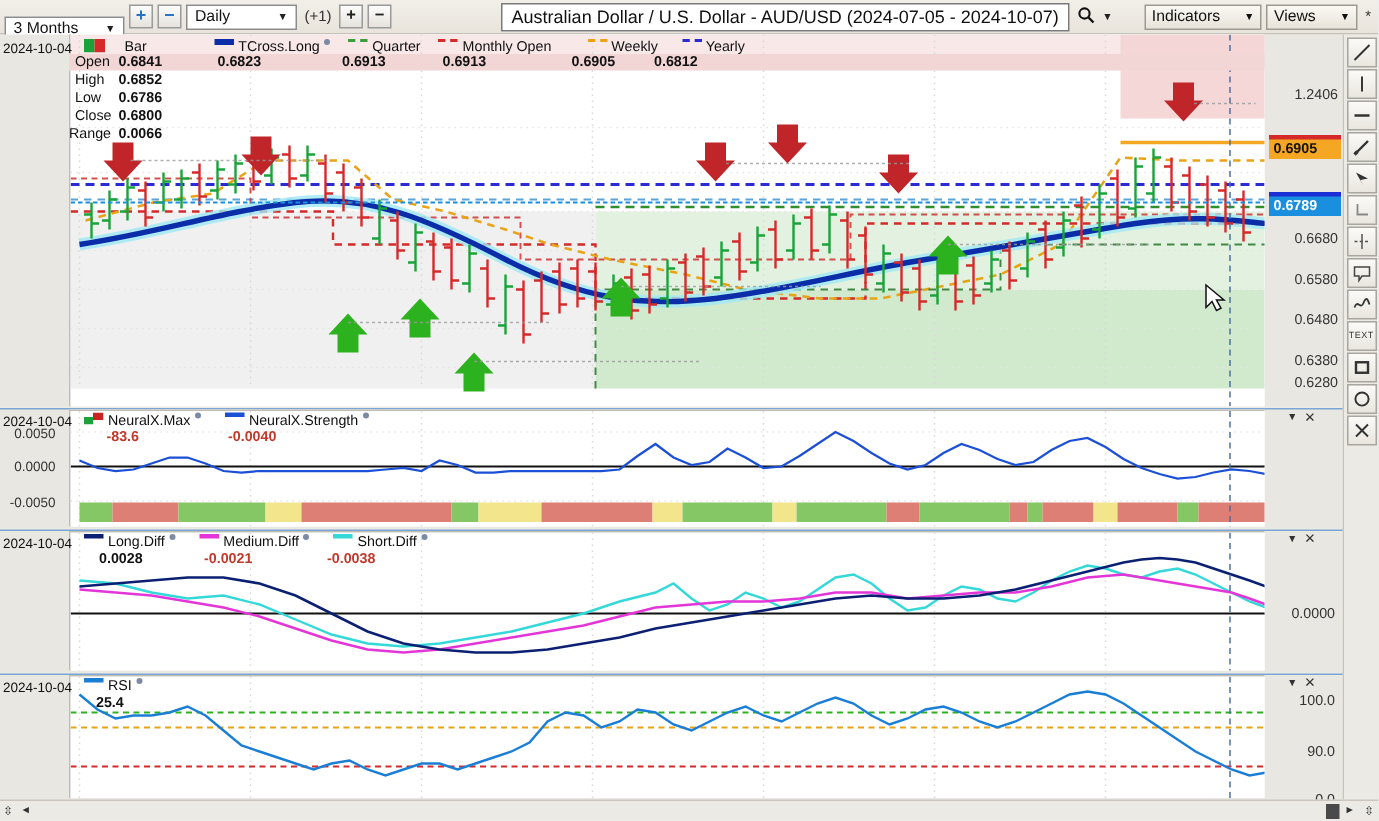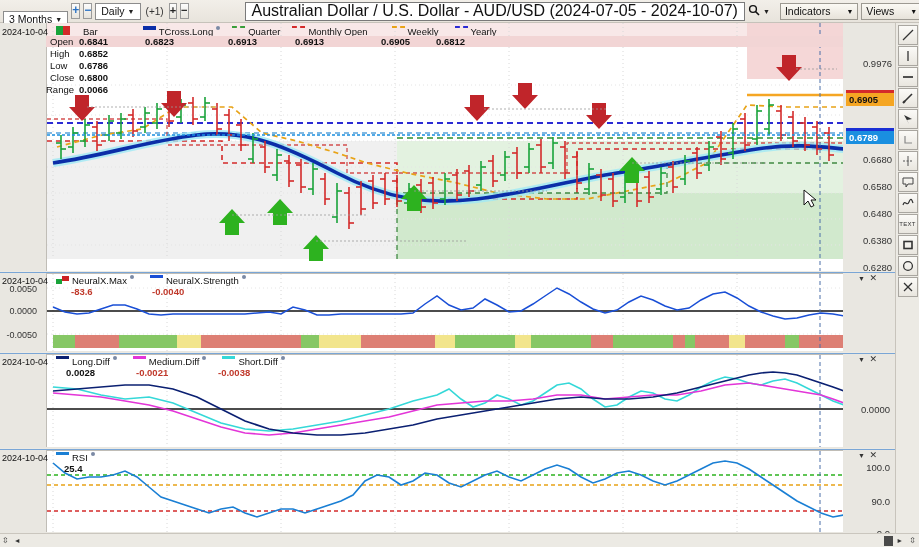--- a/index.html
+++ b/index.html
@@ -32,22 +32,22 @@
   .sqbtn {
     width: 16px; height: 16px; border: 1px solid #9a9a9a;
     background: linear-gradient(#fcfcfc,#e6e3dc);
     font-size: 12px; line-height: 13px; text-align: center;
     color: #2a72c4; font-weight: bold; cursor: default;
   }
   .sqbtn.dark { color: #222; font-size: 11px; }
   .plusone { font-size: 10px; color: #333; padding: 0 2px; }
   .symbolbox {
     height: 19px; border: 1px solid #7a7a7a; background: #fff;
-    font-size: 16px; color: #111; display: flex; align-items: center;
-    padding: 0 6px; margin-left: 53px; white-space: nowrap;
+    font-size: 12px; color: #111; display: flex; align-items: center;
+    padding: 0 6px; margin-left: 70px; white-space: nowrap;
   }
   .searchico { width: 16px; text-align: center; font-size: 11px; color: #222; }
   .tinyarrow { font-size: 7px; color: #222; padding-right: 4px;}
   .spacer { flex: 1; }
   .tbtn {
     height: 17px; border: 1px solid #9d9a92;
     background: linear-gradient(#fbf9f4,#e7e3da);
     font-size: 10.5px; color: #111; display: flex; align-items: center;
     padding: 0 4px; gap: 16px;
   }
@@ -575,26 +575,26 @@
     <div class="ohlc-val" style="left:79px; top:37px;">0.6786</div>
     <div class="ohlc-val" style="left:79px; top:49px;">0.6800</div>
     <div class="ohlc-val" style="left:79px; top:61px;">0.0066</div>
     <div class="ohlc-val" style="left:145px; top:13px;">0.6823</div>
     <div class="ohlc-val" style="left:228px; top:13px;">0.6913</div>
     <div class="ohlc-val" style="left:295px; top:13px;">0.6913</div>
     <div class="ohlc-val" style="left:381px; top:13px;">0.6905</div>
     <div class="ohlc-val" style="left:436px; top:13px;">0.6812</div>
 
     <div class="axis-right" style="left:846px; top:0; width:48px; height:248px;">
-      <div style="position:absolute;right:2px;top:35px;">0.9976</div>
+      <div style="position:absolute;right:2px;top:35px;">1.2406</div>
       <div style="position:absolute;right:2px;top:131px;">0.6680</div>
       <div style="position:absolute;right:2px;top:158px;">0.6580</div>
       <div style="position:absolute;right:2px;top:185px;">0.6480</div>
       <div style="position:absolute;right:2px;top:212px;">0.6380</div>
-      <div style="position:absolute;right:2px;top:239px;margin-left:45px;">0.6280</div>
+      <div style="position:absolute;right:2px;top:227px;margin-left:45px;">0.6280</div>
     </div>
 
     <div class="pricetag" style="left:846px; top:67px; width:48px; background:#f5a623; color:#111; border-top:3px solid #d42a2a;">
       <span>0.6905</span>
     </div>
     <div class="pricetag" style="left:846px; top:105px; width:48px; background:#1a8fe0; color:#fff; border-top:3px solid #1a2fd4;">
       <span>0.6789</span>
     </div>
 
     <div class="xlabels" style="left:0; top:252px; width:895px; height:14px;">

